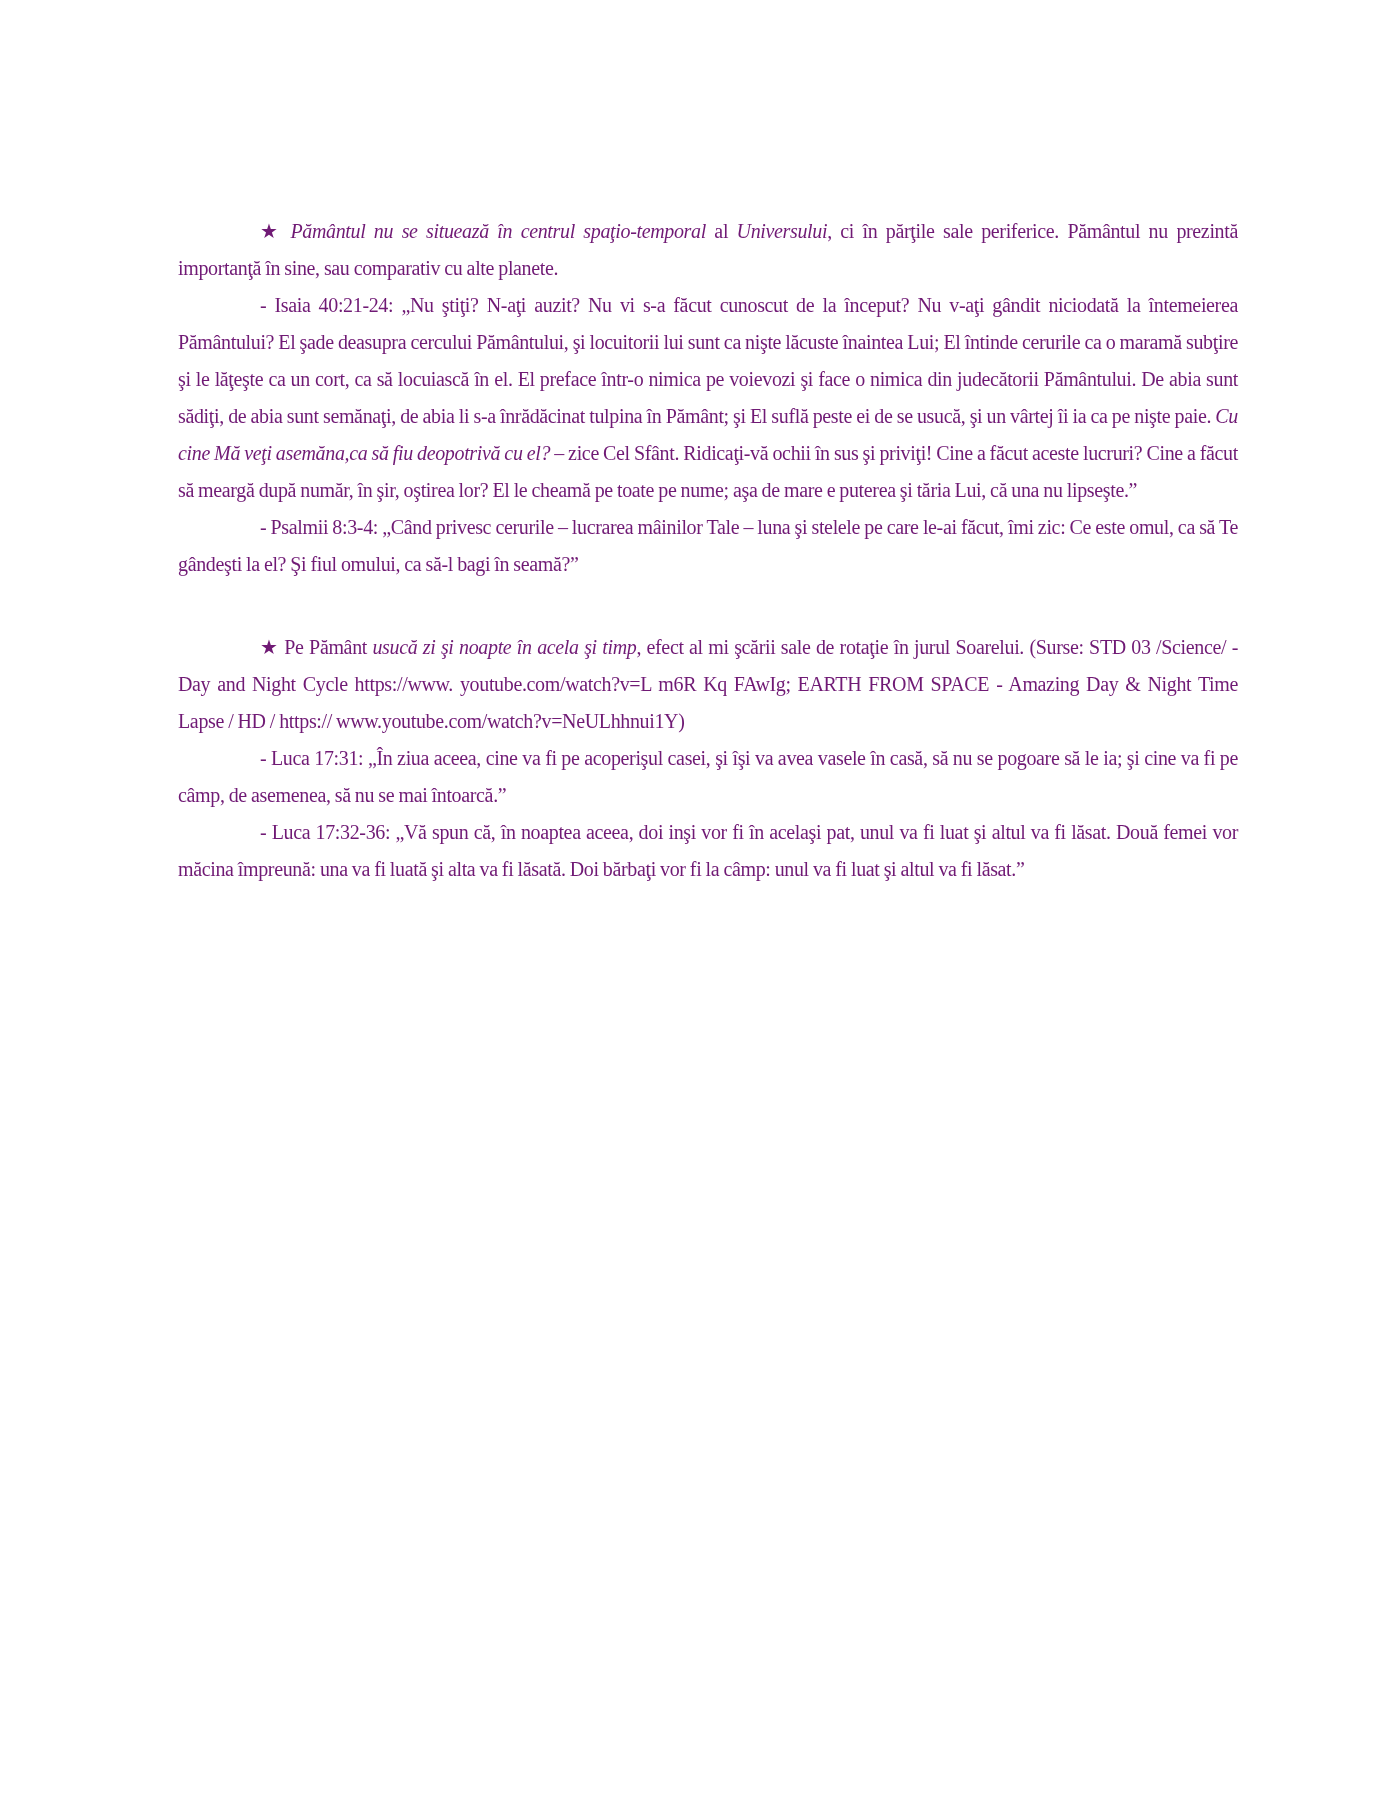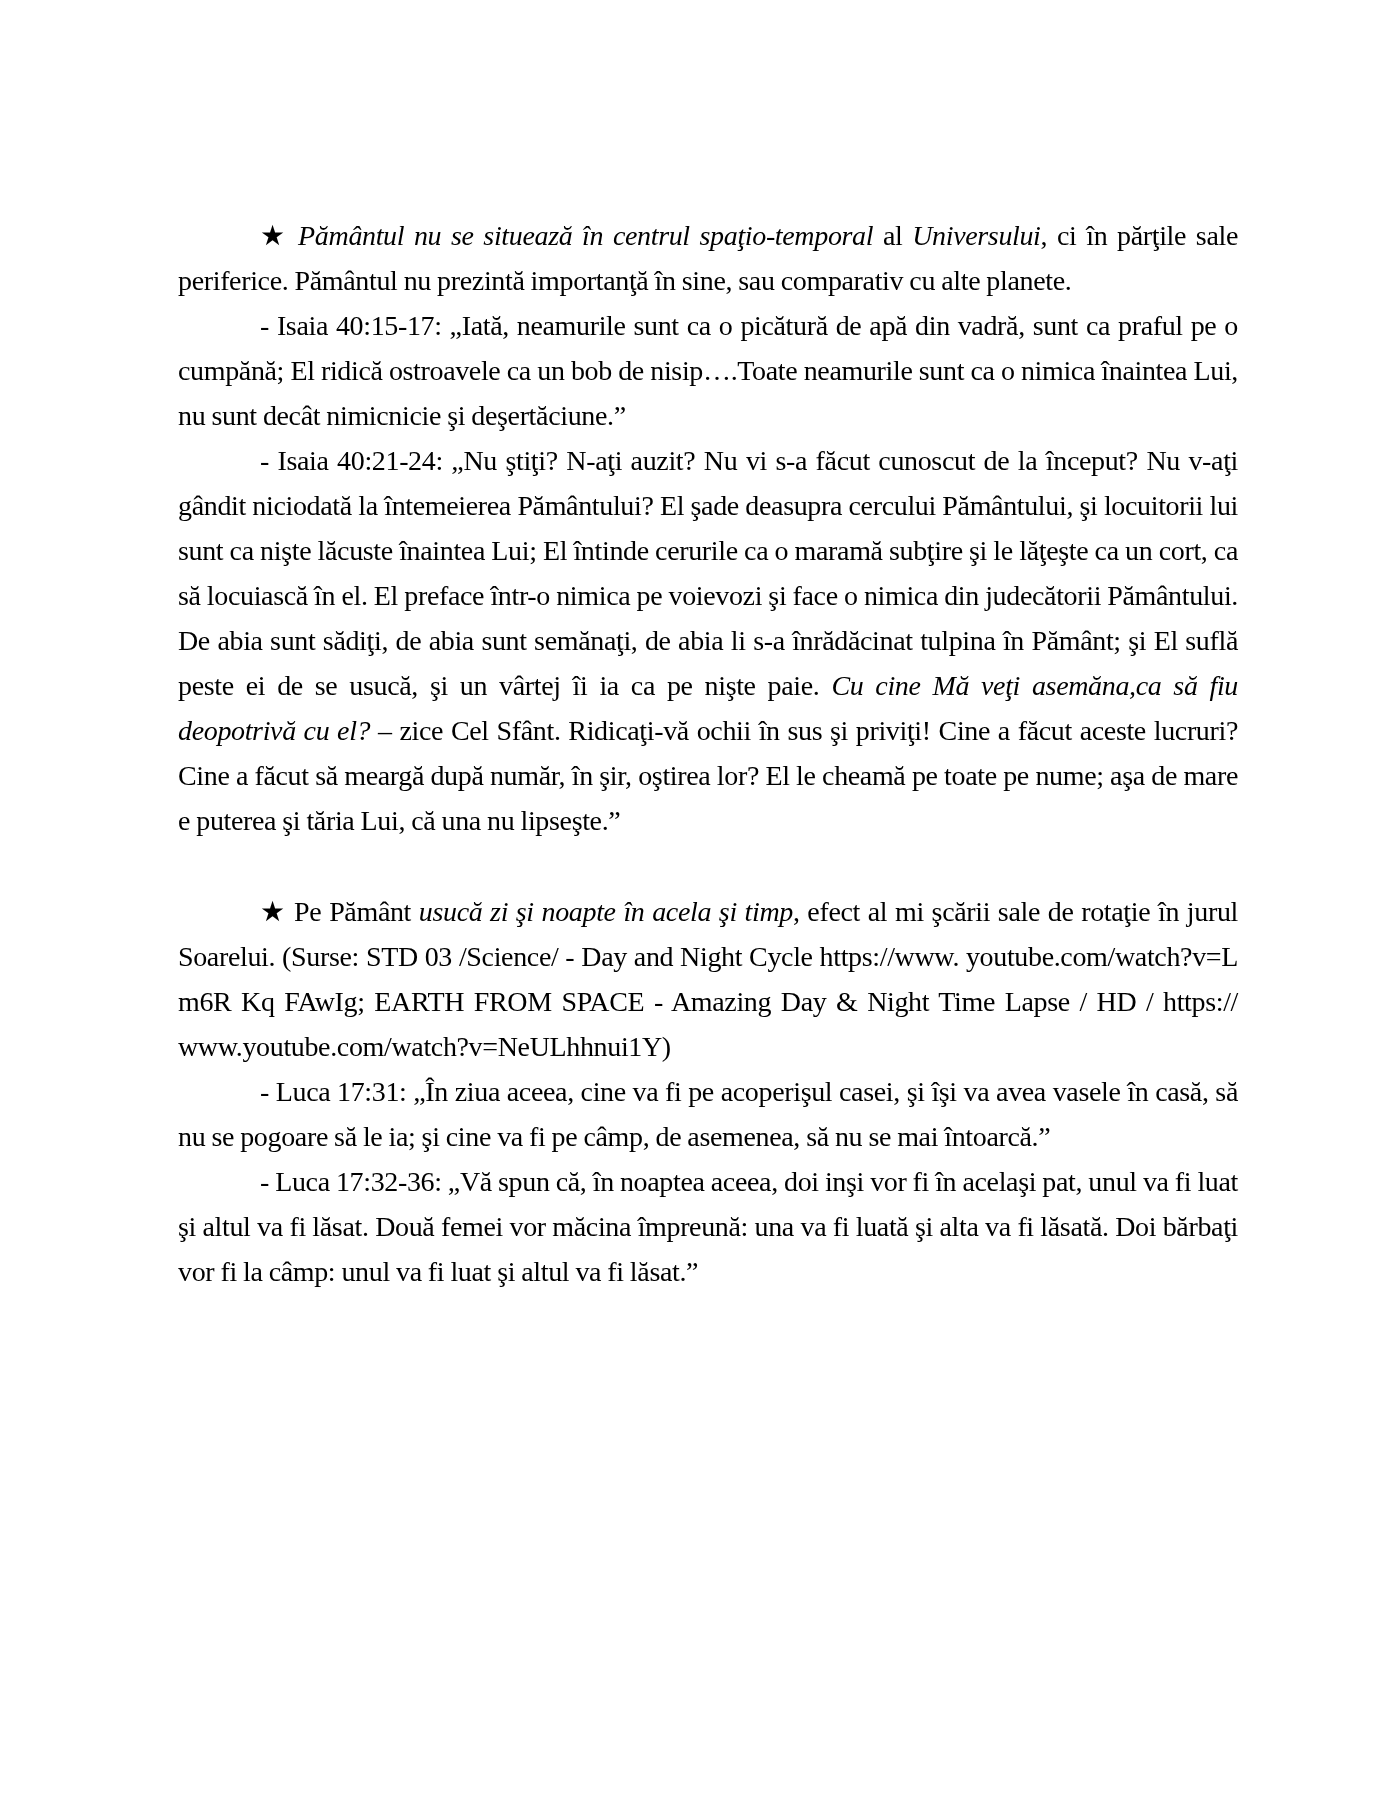--- a/index.html
+++ b/index.html
@@ -3,42 +3,42 @@
 <meta charset="utf-8">
 <style>
   html, body { margin: 0; padding: 0; background: #ffffff; }
   body { width: 1390px; height: 1800px; position: relative; overflow: hidden; }
   .page {
     position: absolute;
     left: 178px;
     top: 213px;
     width: 1060px;
     font-family: "Liberation Serif", serif;
-    font-size: 28px;
-    line-height: 45px;
-    color: #000000;
+    font-size: 20px;
+    line-height: 37px;
+    color: #701a75;
     letter-spacing: -0.35px;
     word-spacing: -0.5px;
   }
   .para { margin: 0; text-align: justify; text-indent: 82px; }
   .gap { height: 46px; }
   .star { font-style: normal; }
   em { font-style: italic; }
 </style>
 </head>
 <body>
 
 <div class="page">
 
   <p class="para"><span class="star">★</span> <em>Pământul nu se situează în centrul spaţio-temporal</em><span> al </span><em>Universului</em><span>, ci în părţile sale periferice. Pământul nu prezintă importanţă în sine, sau comparativ cu alte planete.</span></p>
 
-  <p class="para">- Isaia 40:15-17: „Iată, neamurile sunt ca o picătură de apă din vadră, sunt ca praful pe o cumpănă; El ridică ostroavele ca un bob de nisip….Toate neamurile sunt ca o nimica înaintea Lui, nu sunt decât nimicnicie  şi deşertăciune.”</p>
 
   <p class="para"><span>- Isaia 40:21-24: „Nu  ştiţi? N-aţi auzit? Nu vi s-a făcut cunoscut de la început? Nu v-aţi gândit niciodată la întemeierea Pământului? El şade deasupra cercului Pământului,  şi locuitorii lui sunt ca nişte lăcuste înaintea Lui; El întinde cerurile ca o maramă subţire  şi le lăţeşte ca un cort, ca să locuiască în el. El preface într-o nimica pe voievozi  şi face o nimica din judecătorii Pământului. De abia sunt sădiţi, de abia sunt semănaţi, de abia li s-a înrădăcinat tulpina în Pământ; şi El suflă peste ei de se usucă,  şi un vârtej îi ia ca pe nişte paie. </span><em>Cu cine Mă veţi asemăna,ca să fiu deopotrivă cu el?</em><span> – zice Cel Sfânt. Ridicaţi-vă ochii în sus  şi priviţi! Cine a făcut aceste lucruri? Cine a făcut să meargă după număr, în şir, oştirea lor? El le cheamă pe toate pe nume; aşa de mare e puterea şi tăria Lui, că una nu lipseşte.”</span></p>
 
+  <p class="para">- Psalmii 8:3-4: „Când privesc cerurile – lucrarea mâinilor Tale – luna  şi stelele pe care le-ai făcut, îmi zic: Ce este omul, ca să Te gândeşti la el?  Şi fiul omului, ca să-l bagi în seamă?”</p>
 
   <div class="gap"></div>
 
   <p class="para"><span class="star">★</span><span> Pe Pământ </span><em>usucă zi  şi noapte în acela şi timp</em><span>, efect al mi şcării sale de rotaţie în jurul Soarelui. (Surse: STD 03 /Science/ - Day and Night Cycle https://www. youtube.com/watch?v=L m6R Kq FAwIg;  EARTH FROM SPACE - Amazing Day &amp; Night Time Lapse / HD /    https:// www.youtube.com/watch?v=NeULhhnui1Y)</span></p>
 
   <p class="para">- Luca 17:31: „În ziua aceea, cine va fi pe acoperişul casei,  şi îşi va avea vasele în casă, să nu se pogoare să le ia;  şi cine va fi pe câmp, de asemenea, să nu se mai întoarcă.”</p>
 
   <p class="para">- Luca 17:32-36: „Vă spun că, în noaptea aceea, doi inşi vor fi în acelaşi pat, unul va fi luat şi altul va fi lăsat. Două femei vor măcina împreună: una va fi luată  şi alta va fi lăsată. Doi bărbaţi vor fi la câmp: unul va fi luat  şi altul va fi lăsat.”</p>
 
 

